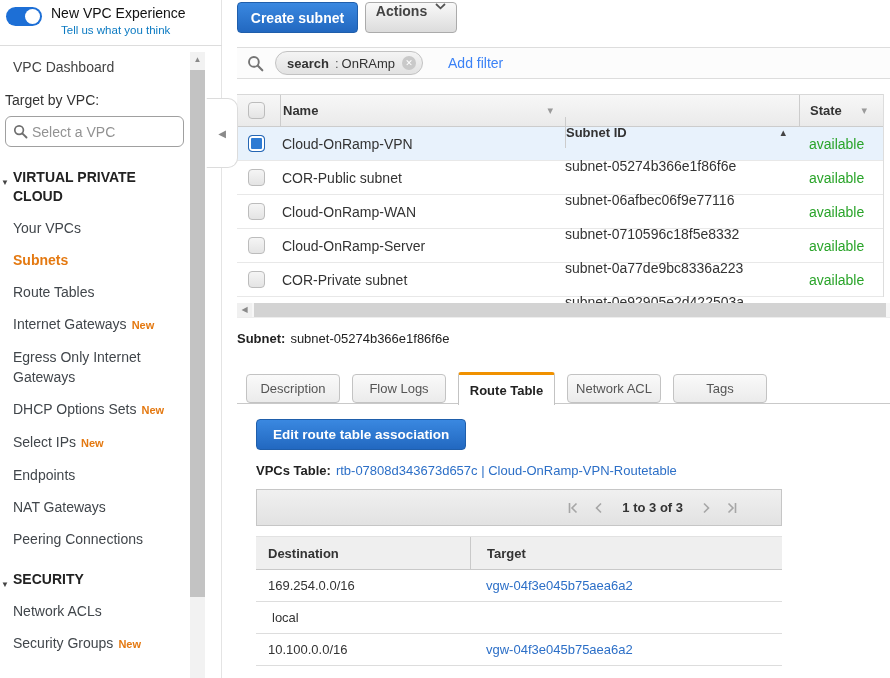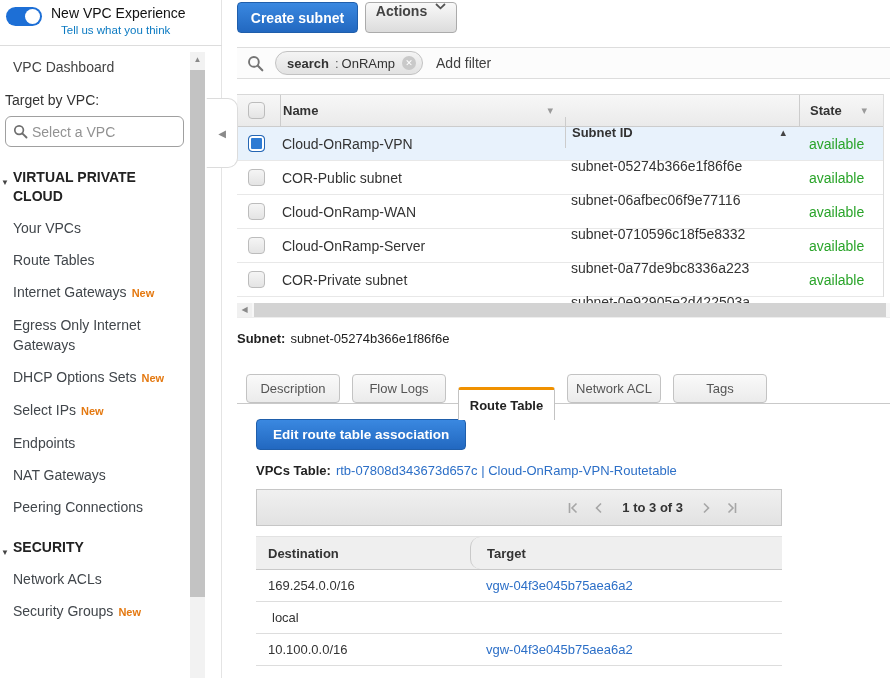--- a/index.html
+++ b/index.html
@@ -49,28 +49,28 @@
   .filter-bar{position:absolute;left:237px;top:47px;width:653px;height:32px;box-sizing:border-box;
               border-top:1px solid #ddd;border-bottom:1px solid #ddd;background:#fcfcfc;
               display:flex;align-items:center;padding-left:10px;}
   .chip{margin-left:11px;height:22px;border-radius:12px;border:1px solid #c2c2c2;
         background:linear-gradient(#f4f4f4,#e2e2e2);padding:0 6px 0 11px;display:flex;align-items:center;
         font-size:13px;color:#333;cursor:pointer;}
   .chip b{margin-right:3px;}
   .chip .sep{margin:0 3px;color:#555;}
   .chip-x{width:14px;height:14px;border-radius:50%;background:#c9c9c9;color:#fff;font-size:9px;font-weight:bold;
           text-align:center;line-height:14px;margin-left:7px;cursor:pointer;}
-  .add-filter{margin-left:13px;color:#404040;font-size:14px;cursor:text;}
+  .add-filter{margin-left:25px;color:#3b82f6;font-size:14px;cursor:text;}
   
   .subnet-table{position:absolute;left:237px;top:94px;width:647px;border-right:1px solid #ddd;box-sizing:border-box;}
   .sh{height:33px;display:flex;align-items:center;background:linear-gradient(#f7f7f7,#eaeaea);
       border-top:1px solid #d8d8d8;border-bottom:1px solid #ccc;box-sizing:border-box;}
   .c-cb{width:43px;flex:none;display:flex;align-items:center;}
   .c-name{width:285px;flex:none;display:flex;align-items:center;box-sizing:border-box;padding-left:2px;}
-  .c-id{width:234px;flex:none;display:flex;align-items:center;box-sizing:border-box;padding-left:6px;margin-top:44px;}
+  .c-id{width:234px;flex:none;display:flex;align-items:center;box-sizing:border-box;margin-top:44px;}
   .c-state{flex:1;display:flex;align-items:center;box-sizing:border-box;padding-left:10px;}
   .sh .c-name,.sh .c-id,.sh .c-state{border-left:1px solid #ccc;height:100%;font-weight:bold;font-size:13px;color:#333;text-align:center;}
   .arrow{margin-left:auto;font-size:11px;color:#9a9a9a;}
   .arrow.dark{color:#444;}
   .sh .c-name .arrow{margin-right:12px;}
   .sh .c-id .arrow{margin-right:13px;}
   .sh .c-state .arrow{margin-right:16px;}
   .cb{width:17px;height:17px;border-radius:4px;border:1px solid #bcbcbc;box-sizing:border-box;
       background:linear-gradient(#f5f5f5,#e4e4e4);margin-left:11px;cursor:pointer;flex:none;}
   .cb.checked{background:#2e7bd3;border-color:#2566b4;box-shadow:inset 0 0 0 2px #fff;}
@@ -84,39 +84,39 @@
   .hs-left{position:absolute;left:0;top:0;width:15px;height:14px;background:#f0f0f0;color:#8a8a8a;
            font-size:8px;text-align:center;line-height:14px;cursor:pointer;}
   .hs-thumb{position:absolute;left:17px;top:0;width:632px;height:14px;background:#d3d3d3;cursor:pointer;}
   
   .subnet-line{position:absolute;left:237px;top:331px;font-size:13px;color:#222;}
   .subnet-line b{margin-right:5px;}
   .tabs{position:absolute;left:246px;top:372px;display:flex;gap:12px;align-items:flex-start;}
   .tab{margin-top:2px;width:94px;height:29px;box-sizing:border-box;border:1px solid #c3c3c3;border-radius:4px;
        background:linear-gradient(#fafafa,#ebebeb);color:#555;font-size:13px;display:flex;align-items:center;
        justify-content:center;cursor:pointer;}
-  .tab.active{margin-top:15px;width:97px;height:33px;background:#fff;border-top:3px solid #f09100;
+  .tab.active{margin-top:0;width:97px;height:33px;background:#fff;border-top:3px solid #f09100;
               border-bottom:none;border-radius:3px 3px 0 0;font-weight:bold;color:#222;z-index:2;}
   .tabline{position:absolute;left:237px;top:403px;width:653px;height:1px;background:#c9c9c9;z-index:1;}
   #edit-btn{left:256px;top:419px;height:31px;padding:0 16px;font-size:13.5px;}
   .rt-line{position:absolute;left:256px;top:463px;font-size:13px;color:#222;}
   .rt-line b{margin-right:5px;}
   .link{color:#2c6fc7;cursor:pointer;text-decoration:none;}
   .pagebar{position:absolute;left:256px;top:489px;width:526px;height:37px;box-sizing:border-box;
            border:1px solid #c6c6c6;background:linear-gradient(#f0f0f0,#e2e2e2);display:flex;
            align-items:center;justify-content:flex-end;padding-right:36px;}
   .pg-ic{display:flex;align-items:center;margin:0 6px;cursor:pointer;}
   .pg-txt{font-weight:bold;font-size:13px;color:#333;margin:0 10px;}
   
   .routes{position:absolute;left:256px;top:536px;width:526px;}
   .rh{height:34px;display:flex;align-items:center;background:#efefef;border-top:1px solid #e2e2e2;
       border-bottom:1px solid #c9c9c9;font-weight:bold;font-size:13px;color:#333;box-sizing:border-box;}
   .col-d{width:214px;flex:none;padding-left:12px;box-sizing:border-box;}
   .col-t{flex:1;padding-left:16px;box-sizing:border-box;}
-  .rh .col-t{border-left:1px solid #c9c9c9;height:100%;display:flex;align-items:center;border-radius:10px;}
+  .rh .col-t{border-left:1px solid #c9c9c9;height:100%;display:flex;align-items:center;}
   .rr{height:31px;display:flex;align-items:center;border-bottom:1px solid #ddd;font-size:13px;color:#333;background:#fff;}
 </style>
 </head>
 <body>
 
 <div id="app">
 
   <aside id="sidebar">
     <div class="exp-block">
       <div class="toggle">
@@ -135,20 +135,21 @@
       <div class="vpc-select">
         <svg width="15" height="15" viewBox="0 0 16 16">
           <circle cx="6.5" cy="6.5" r="4.6" fill="none" stroke="#6e6e6e" stroke-width="1.8"></circle>
           <line x1="10.2" y1="10.2" x2="14.4" y2="14.4" stroke="#6e6e6e" stroke-width="2" stroke-linecap="round"></line>
         </svg>
         <span class="ph">Select a VPC</span>
       </div>
       <nav id="side-nav">
           <div class="sec"><span class="tri">▼</span><span>VIRTUAL PRIVATE CLOUD</span></div>
           <div class="item"><span>Your VPCs</span></div>
+          <div class="item selected"><span>Subnets</span></div>
           <div class="item"><span>Route Tables</span></div>
           <div class="item"><span>Internet Gateways</span><span class="badge">New</span></div>
           <div class="item"><span>Egress Only Internet Gateways</span></div>
           <div class="item"><span>DHCP Options Sets</span><span class="badge">New</span></div>
           <div class="item"><span>Select IPs</span><span class="badge">New</span></div>
           <div class="item"><span>Endpoints</span></div>
           <div class="item"><span>NAT Gateways</span></div>
           <div class="item"><span>Peering Connections</span></div>
           <div class="sec"><span class="tri">▼</span><span>SECURITY</span></div>
           <div class="item"><span>Network ACLs</span></div>

